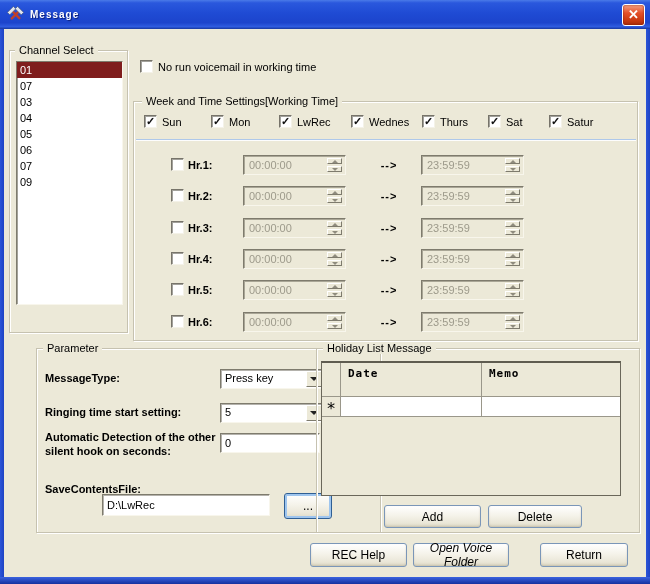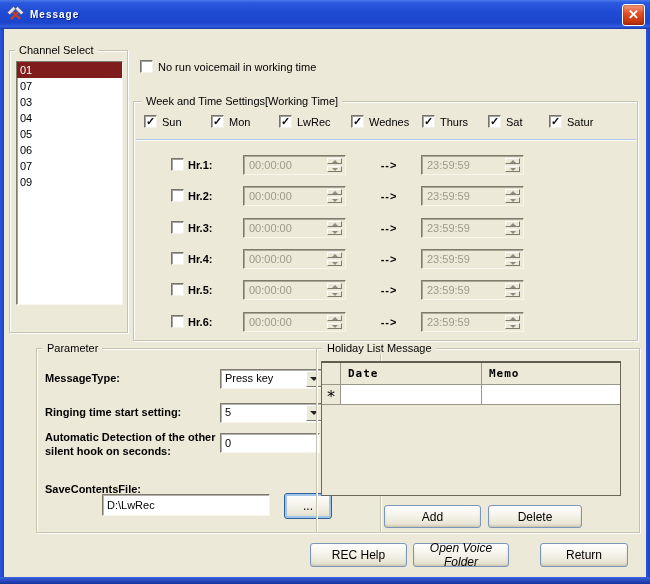--- a/index.html
+++ b/index.html
@@ -101,21 +101,21 @@
     position:absolute; border:1px solid #7a96b8; border-radius:3px;
     background:linear-gradient(180deg,#ffffff 0%,#f5f3ea 45%,#eae7d8 80%,#ddd9c6 100%);
     font-size:12px; color:#000; text-align:center; display:flex; align-items:center; justify-content:center;
     box-shadow:inset 0 -1px 2px rgba(160,150,120,.35);
     cursor:default;
   }
   .xpbtn.focused{ border-color:#2f5f94; box-shadow:inset 0 0 0 2px #9ec5ee; }
 
   
   .grid{ position:absolute; background:#ECE9D8; border:1px solid #6a675a; border-top:2px solid #5f5c50; }
-  .grid-header{ display:flex; height:22px; }
+  .grid-header{ display:flex; height:34px; }
   .gh-cell{
     border-right:1px solid #9a978a; border-bottom:1px solid #9a978a;
     font-family:"DejaVu Sans Mono", monospace; font-weight:bold; font-size:11px;
     letter-spacing:1px; line-height:22px; padding-left:7px; white-space:nowrap; overflow:hidden;
   }
   .grid-row{ display:flex; height:20px; }
   .gr-cell{ border-right:1px solid #9a978a; border-bottom:1px solid #9a978a; background:#fff; }
   .gr-marker{
     background:#ECE9D8; text-align:center;
     font-family:"DejaVu Sans Mono", monospace; font-size:16px; line-height:10px; padding-top:7px;

